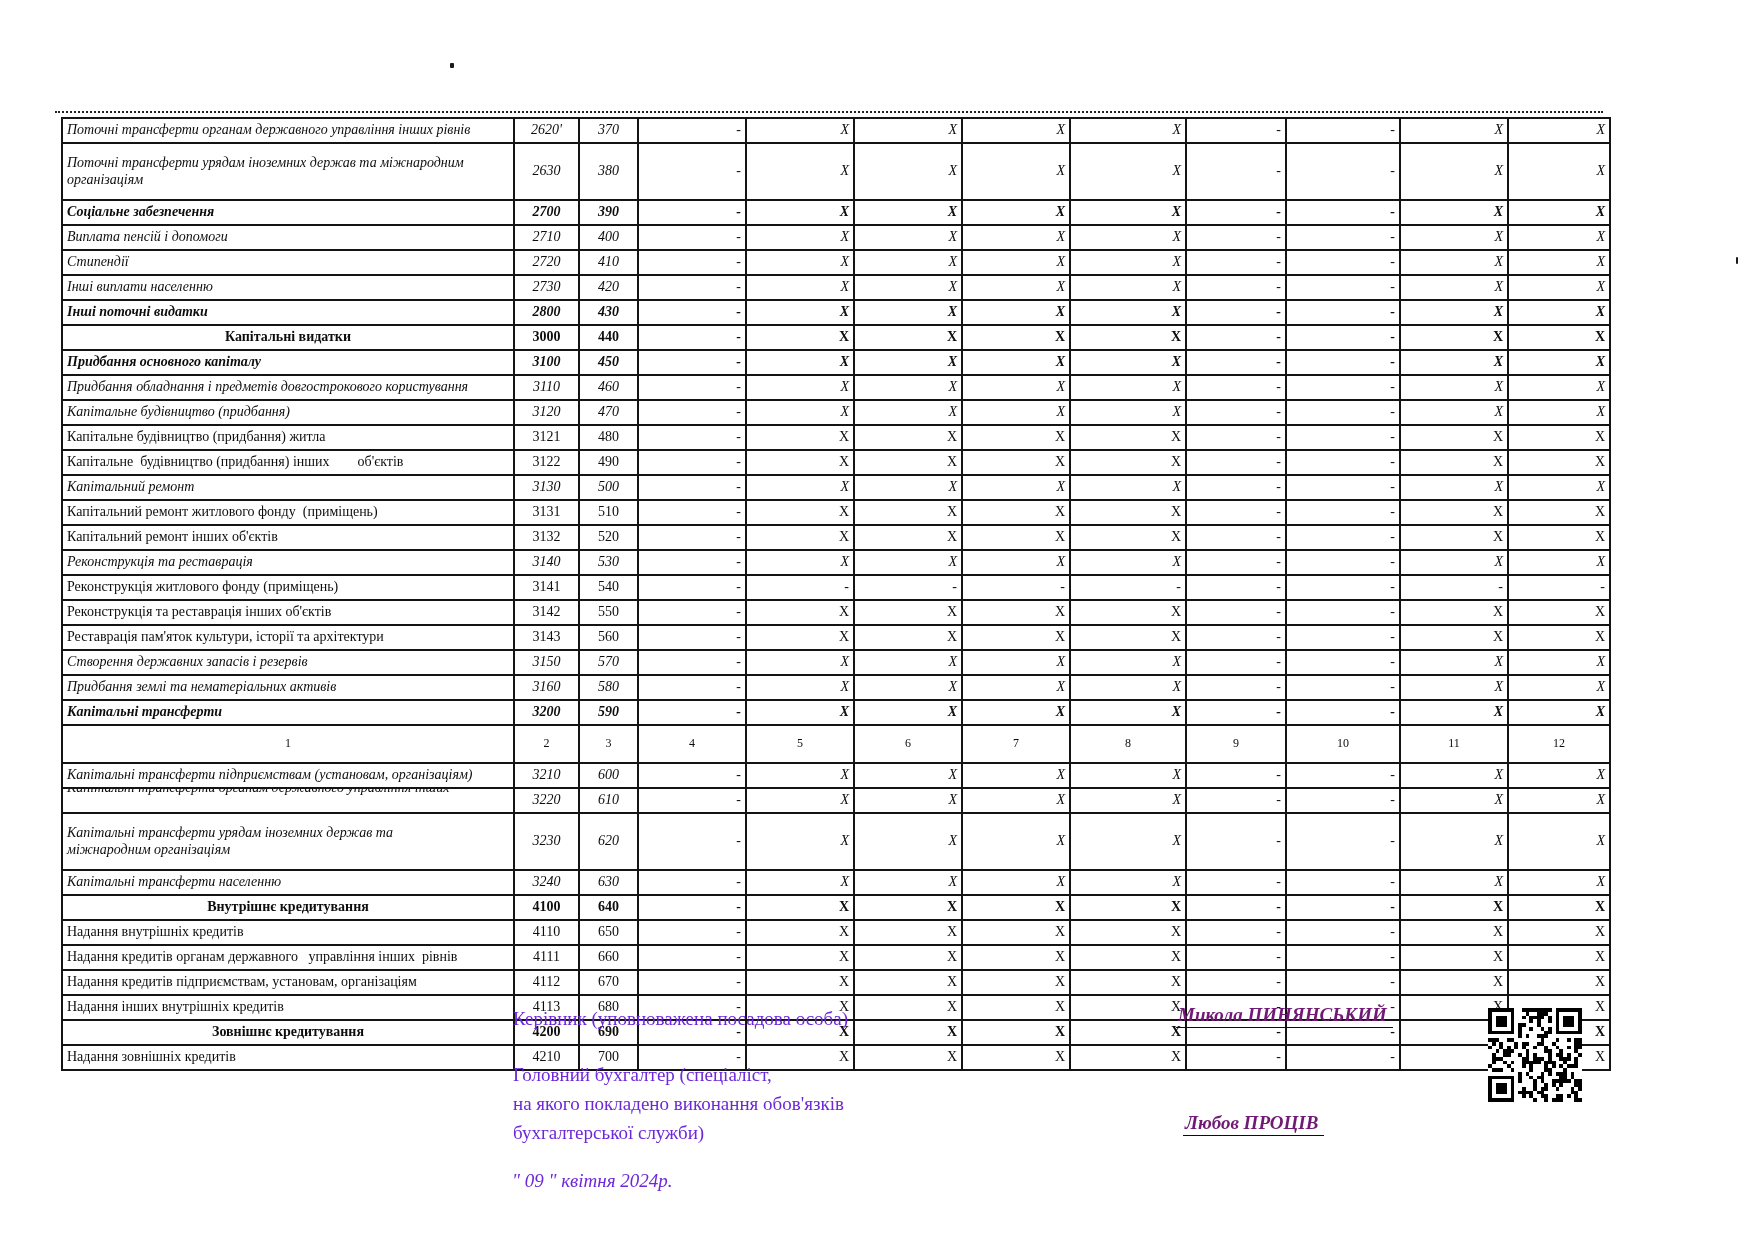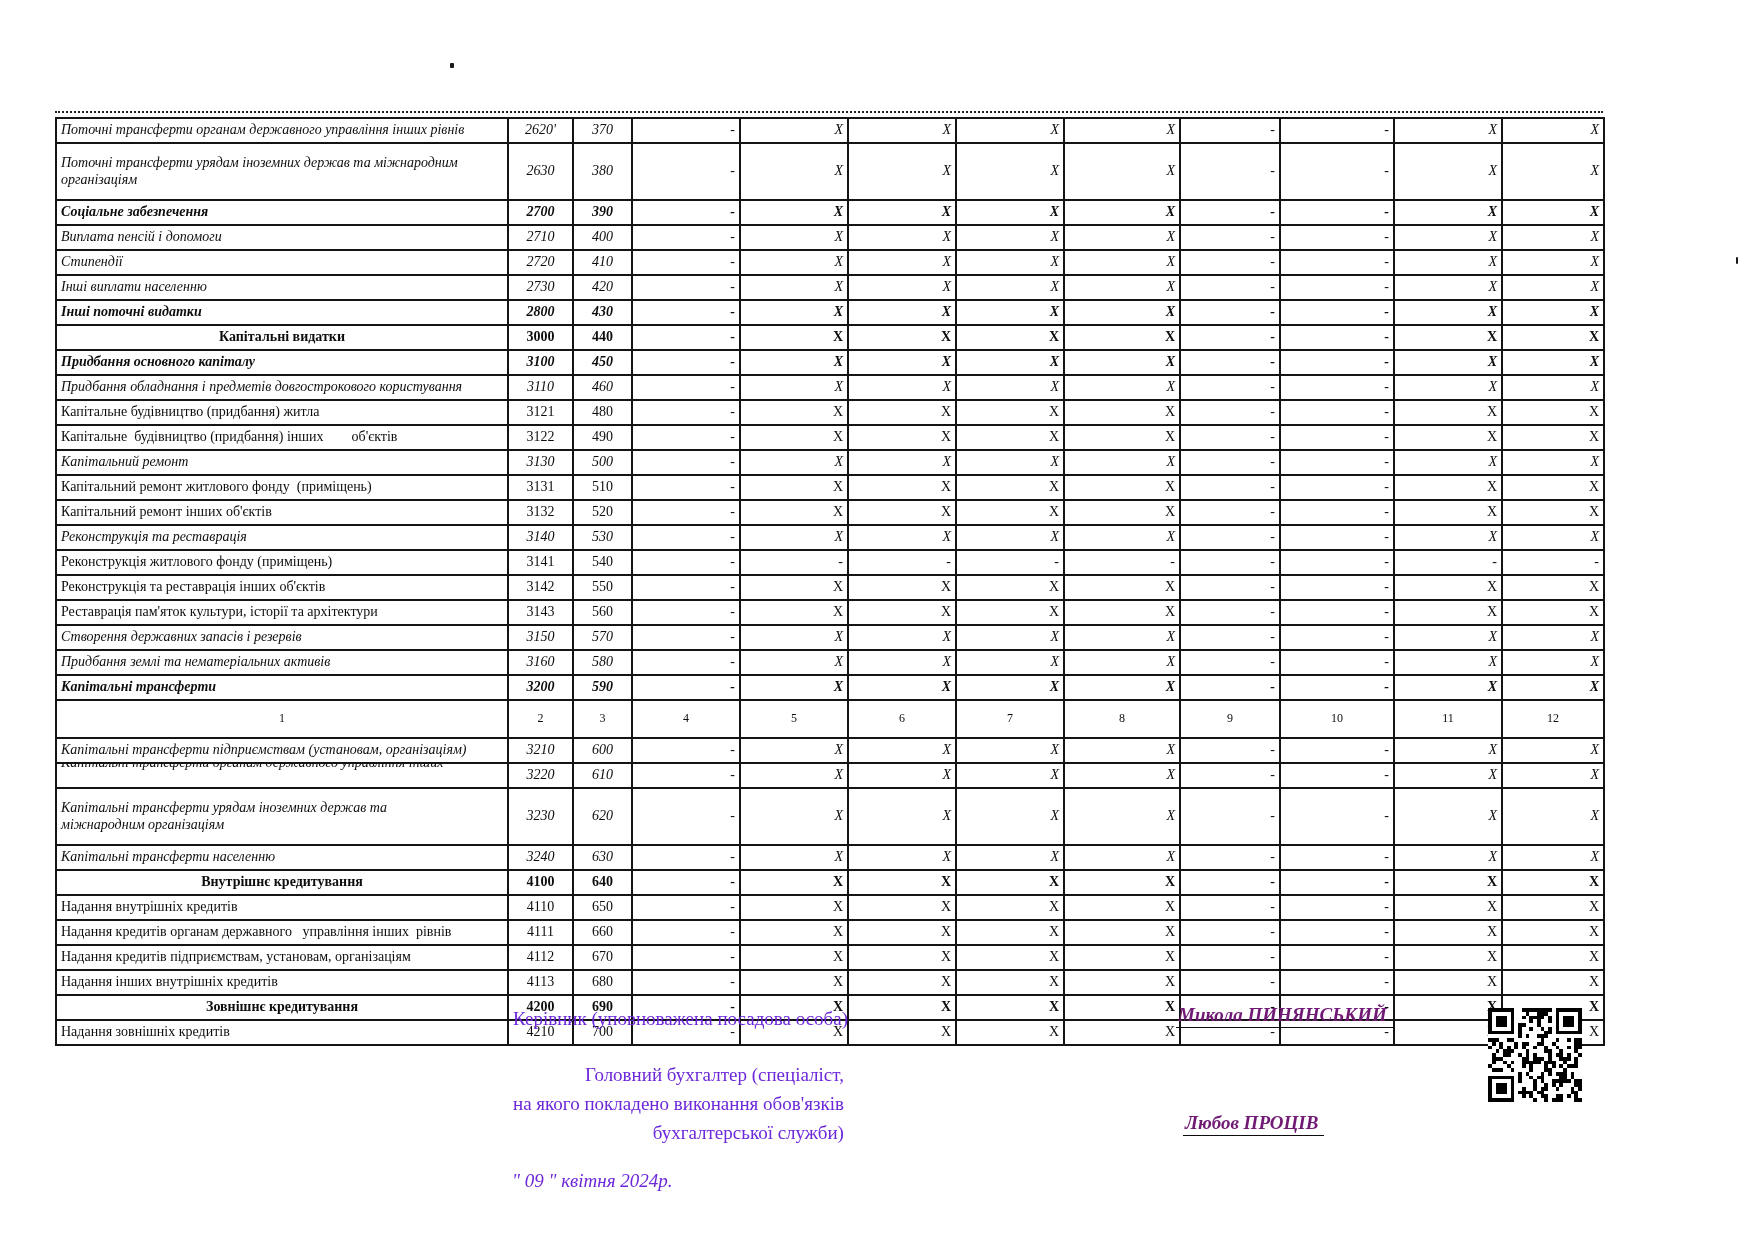--- a/index.html
+++ b/index.html
@@ -5,21 +5,21 @@
   html,body{margin:0;padding:0;background:#e8e8e8;}
   .page{
     position:relative;width:1752px;height:1240px;background:#ffffff;
     font-family:"Liberation Serif","DejaVu Serif",serif;color:#000;
     overflow:hidden;
   }
   .speck{position:absolute;width:4px;height:5px;background:#1a1a1a;border-radius:1px;}
   .remnant{position:absolute;left:55px;top:111px;width:1548px;border-top:2px dotted #222;}
 
   table.budget{
-    position:absolute;left:55px;top:117px;width:1548px;
+    position:absolute;left:61px;top:117px;width:1548px;
     border-collapse:collapse;table-layout:fixed;
   }
   table.budget td{
     border:2px solid #141414;
     padding:0 4px;
     font-size:14px;
     line-height:1.15;
     overflow:hidden;
     vertical-align:middle;
     color:#0d0d0d;
@@ -36,21 +36,21 @@
   tr.st-bc td.name{text-align:center;font-style:normal;}
   tr.nums td{text-align:center;font-size:12px;font-style:normal;padding:0;}
   td.overlapcell{overflow:visible;position:relative;}
   td.overlapcell .ovl{position:relative;top:-12px;display:block;}
 
   .ftext{position:absolute;font-size:19px;color:#6d28d9;}
   .fname{
     position:absolute;font-size:19px;font-style:italic;font-weight:600;
     border-bottom:1.5px solid #0c0c0c;padding:0 6px 1px 2px;color:#701a75;
   }
-  .multiline{white-space:pre-line;line-height:29px;text-align:right;}
+  .multiline{white-space:pre-line;line-height:29px;}
   .dateline{font-style:italic;}
   .qrbox{position:absolute;left:1488px;top:1008px;width:94px;height:94px;}
 </style>
 </head>
 <body>
 
 <div class="page">
 
   <div class="speck" style="left:450px;top:63px;"></div>
   <div class="speck" style="left:1736px;top:257px;height:7px;width:2px;"></div>
@@ -196,20 +196,34 @@
           <td class="val">X</td>
           <td class="val">-</td>
           <td class="val">-</td>
           <td class="val">X</td>
           <td class="val">X</td>
         </tr>
         <tr class="st-i h-s">
           <td class="name">Придбання обладнання і предметів довгострокового користування</td>
           <td class="code">3110</td>
           <td class="rcode">460</td>
+          <td class="val">-</td>
+          <td class="val">X</td>
+          <td class="val">X</td>
+          <td class="val">X</td>
+          <td class="val">X</td>
+          <td class="val">-</td>
+          <td class="val">-</td>
+          <td class="val">X</td>
+          <td class="val">X</td>
+        </tr>
+        <tr class="st-i h-s">
+          <td class="name">Капітальне будівництво (придбання)</td>
+          <td class="code">3120</td>
+          <td class="rcode">470</td>
           <td class="val">-</td>
           <td class="val">X</td>
           <td class="val">X</td>
           <td class="val">X</td>
           <td class="val">X</td>
           <td class="val">-</td>
           <td class="val">-</td>
           <td class="val">X</td>
           <td class="val">X</td>
         </tr>

